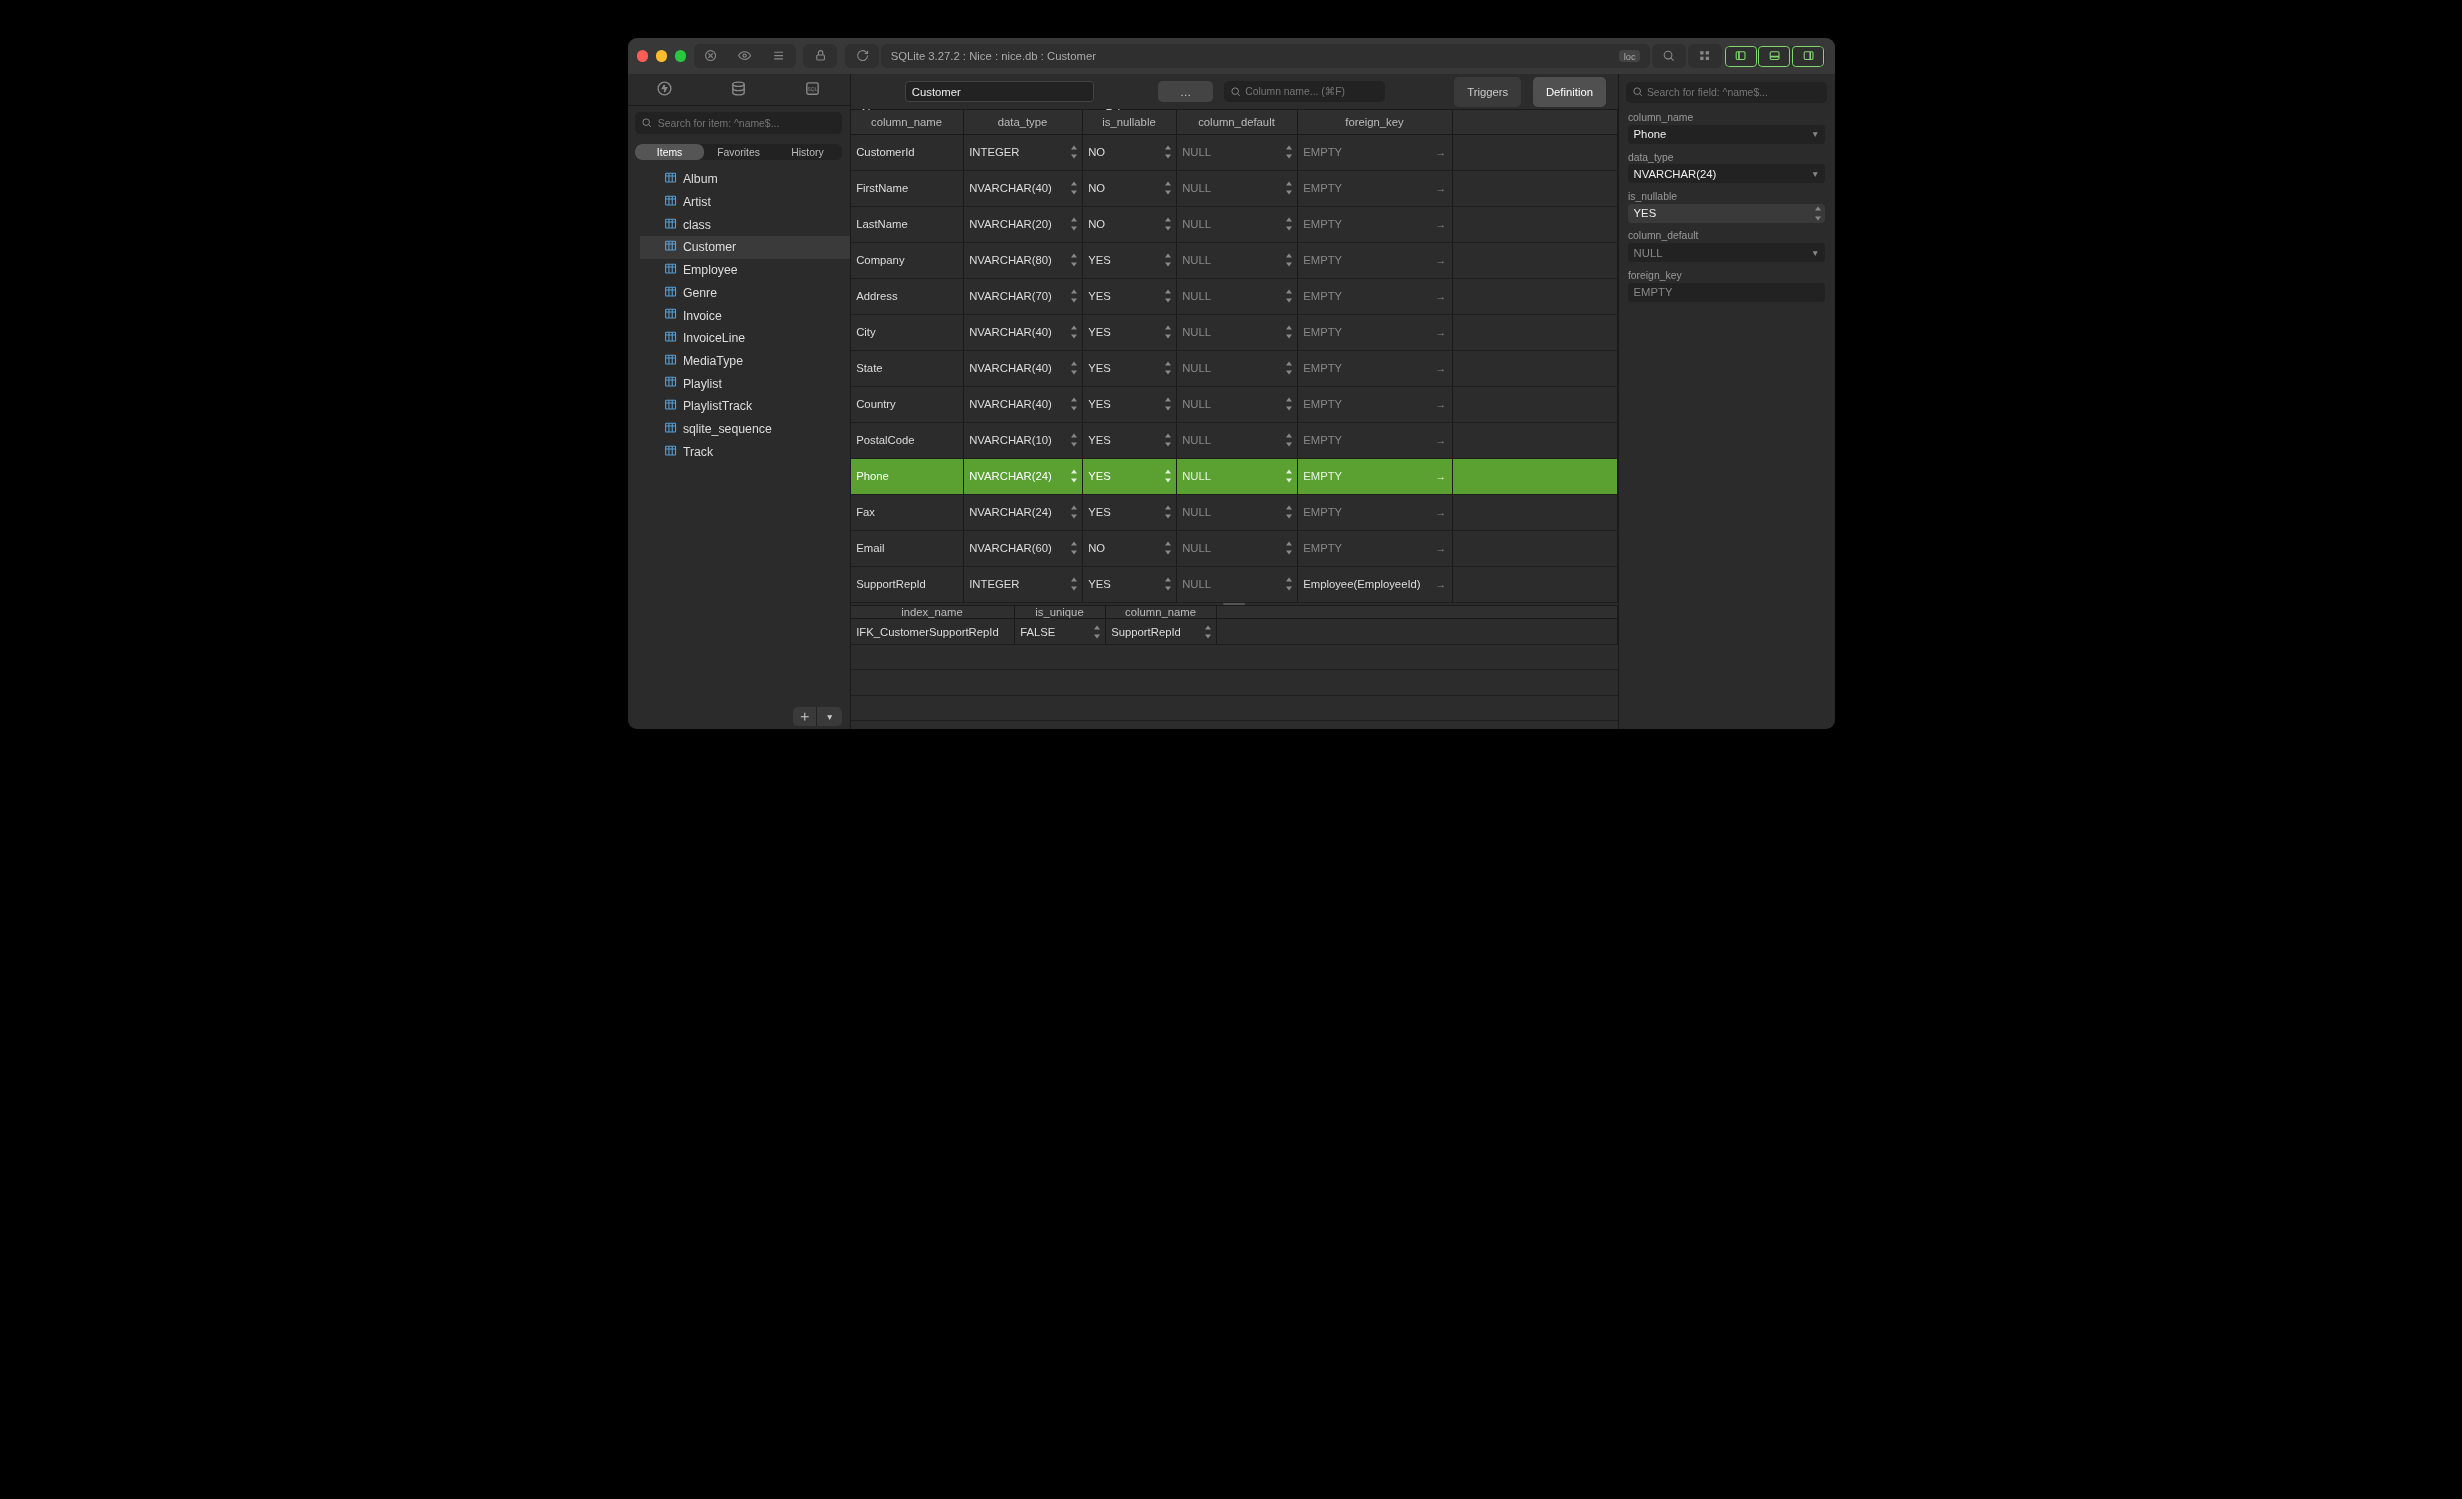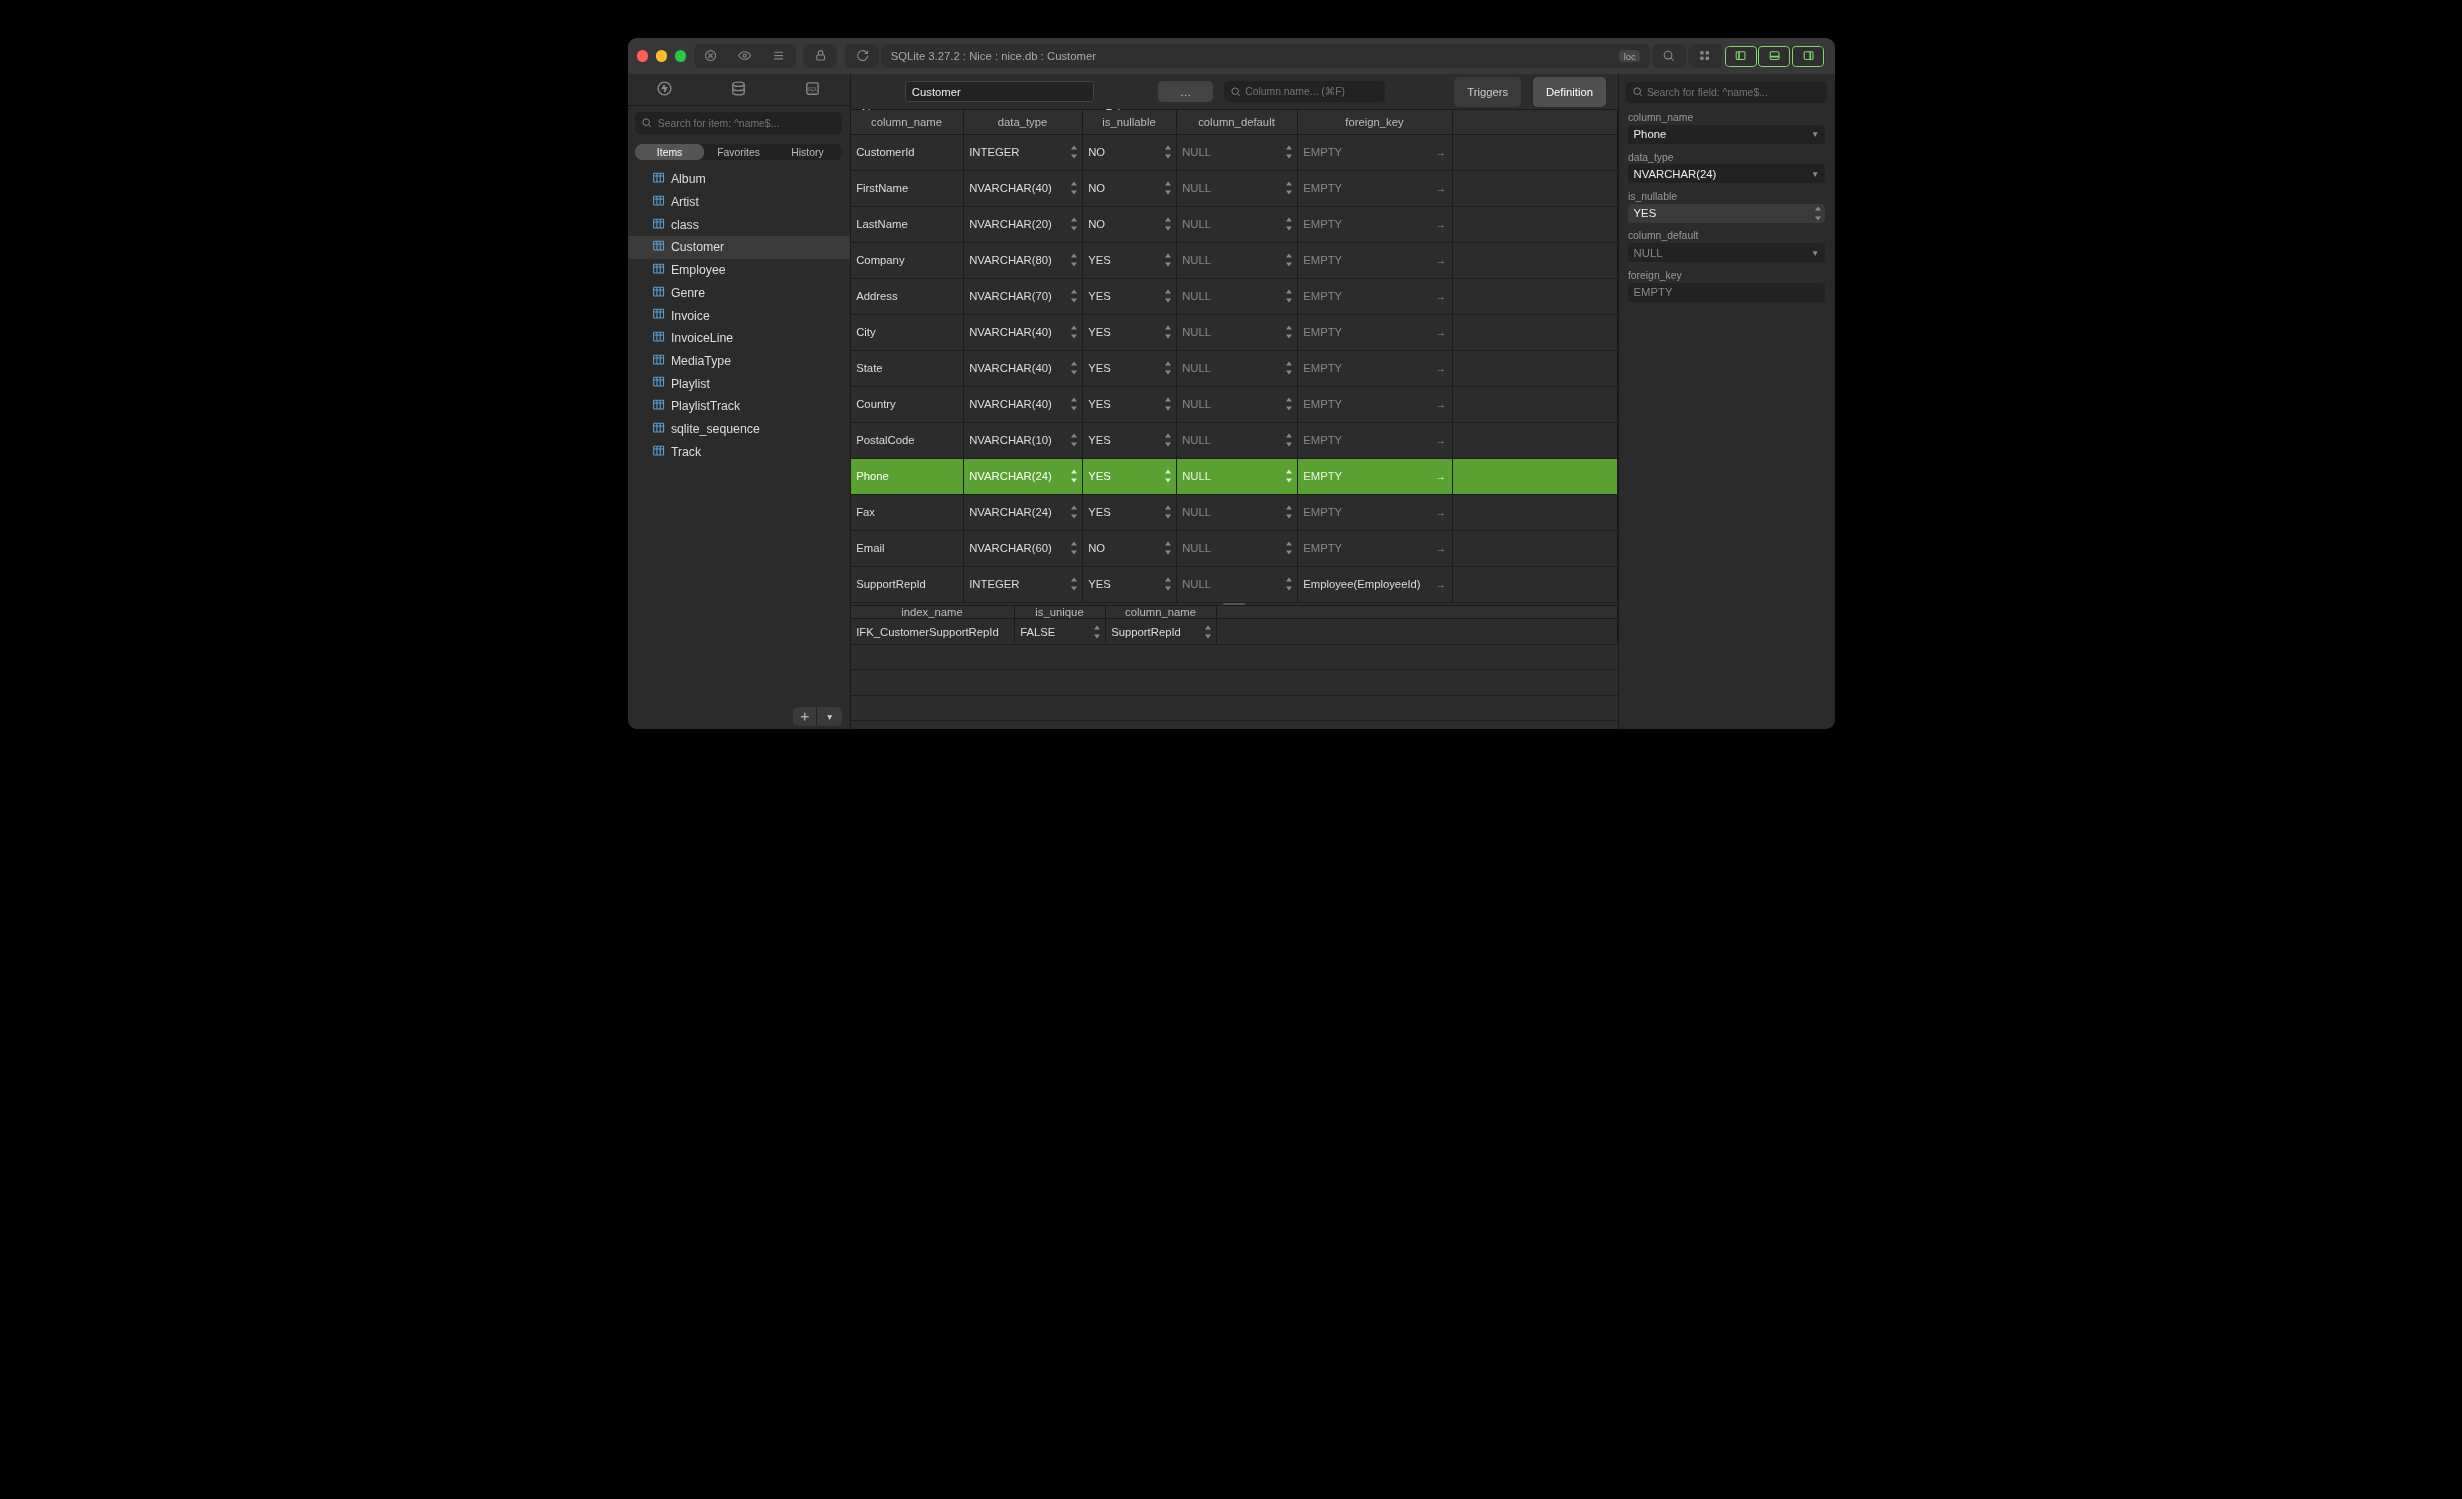--- a/index.html
+++ b/index.html
@@ -24,21 +24,21 @@
 .main { flex: 1; display: flex; min-height: 0; }
 .sidebar { width: 223px; background: #2b2b2b; display: flex; flex-direction: column; border-right: 0.9px solid #1a1a1a; }
 .side-top { height: 32px; display: flex; align-items: center; justify-content: space-around; border-bottom: 0.9px solid #1a1a1a; }
 .side-top-btn { color: #888; cursor: pointer; }
 .side-top-btn svg { width: 17px; height: 17px; }
 .side-search { margin: 5.7px 7.6px; height: 22.7px; background: #222; border-radius: 4.7px; display: flex; align-items: center; padding: 0 5.7px; gap: 5.7px; }
 .side-search input { flex: 1; background: transparent; border: none; outline: none; color: #ccc; font-size: 10.4px; }
 .side-tabs { display: flex; margin: 3.8px 7.6px; background: #222; border-radius: 5.7px; overflow: hidden; }
 .side-tab { flex: 1; text-align: center; font-size: 10.4px; color: #bbb; padding: 2.8px 0; cursor: pointer; }
 .side-tab.active { background: #555; color: #fff; border-radius: 7px; }
-.tree { flex: 1; overflow: auto; padding-top: 3.8px; }
+.tree { flex: 1; overflow: auto; padding-top: 3.8px; padding-left: 12px; }
 .tree-item { display: flex; align-items: center; gap: 5.7px; height: 22.7px; padding: 0 9.4px 0 24.5px; font-size: 12.3px; color: #ddd; cursor: pointer; }
 .tree-item.selected { background: #3a3a3a; }
 .tree-item svg { width: 13.2px; height: 13.2px; color: #5a9fd4; flex-shrink: 0; }
 .side-bottom { height: 24.5px; display: flex; justify-content: flex-end; padding: 0 7.6px; gap: 0; align-items: center; }
 .side-add-btn { width: 24.5px; height: 19px; background: #3a3a3a; display: flex; align-items: center; justify-content: center; color: #ccc; }
 .side-add-btn:first-child { border-radius: 4.7px 0 0 4.7px; border-right: 0.9px solid #222; }
 .side-add-btn:last-child { border-radius: 0 4.7px 4.7px 0; }
 
 .center { flex: 1; display: flex; flex-direction: column; min-width: 0; background: #2c2c2c; }
 .center-header { height: 36px; display: flex; align-items: center; gap: 11.3px; padding: 0 11.3px; border-bottom: 0.9px solid #1a1a1a; }

